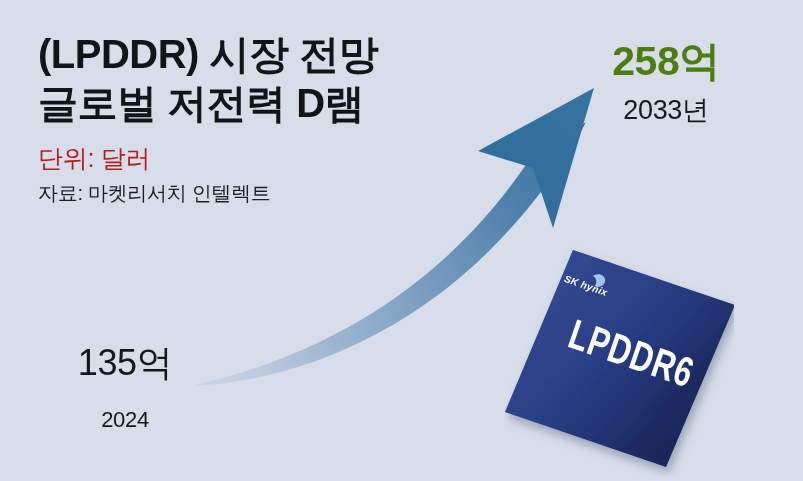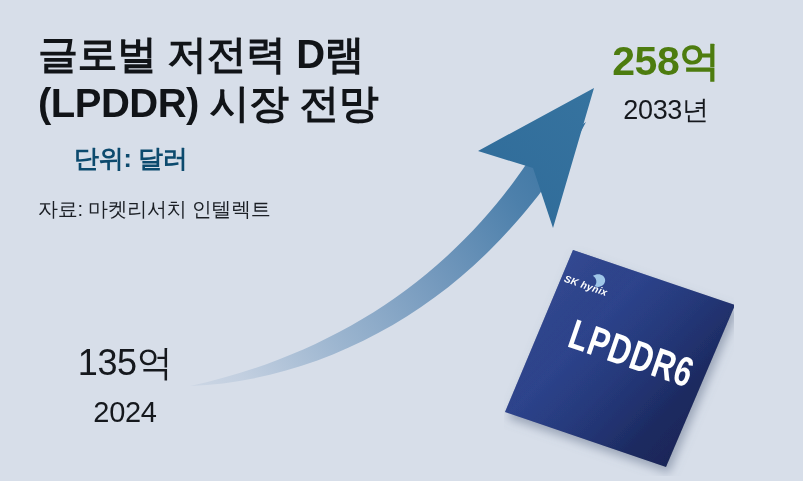--- a/index.html
+++ b/index.html
@@ -37,28 +37,27 @@
     font-size: 40px;
     font-weight: bold;
     color: #111418;
     line-height: 1.23;
     letter-spacing: -0.5px;
     white-space: nowrap;
   }
   #unit-label {
     margin-top: 14px;
     font-size: 25px;
-    font-weight: bold;
-    color: #0c4a6e;
+    font-weight: normal;
+    color: #b91c1c;
     letter-spacing: -0.3px;
     white-space: nowrap;
-    margin-left: 36px;
   }
   #source-label {
-    margin-top: 21px;
+    margin-top: 5px;
     font-size: 20px;
     font-weight: normal;
     color: #1b1f25;
     letter-spacing: -0.3px;
     white-space: nowrap;
   }
 
   
   #end-label {
     position: absolute;
@@ -91,22 +90,22 @@
     width: 130px;
   }
   #start-value {
     font-size: 36px;
     font-weight: normal;
     color: #15181d;
     line-height: 1.1;
     letter-spacing: -0.4px;
   }
   #start-year {
-    margin-top: 14px;
-    font-size: 29px;
+    margin-top: 25px;
+    font-size: 22px;
     font-weight: normal;
     color: #15181d;
     line-height: 1.1;
     letter-spacing: -0.3px;
   }
 
   
   #chip-wrap {
     position: absolute;
     left: 504px;
@@ -144,22 +143,22 @@
          C 505,196 474,233 437,265
          C 368,326 279,367 190,386 Z" fill="url(#arrowGrad)"></path>
 
     <path d="M 594,88
          L 478,151
          L 533,168
          L 553,228 Z" fill="url(#headGrad)"></path>
   </svg>
 
   <div id="title-block">
+    <div class="title-line">(LPDDR) 시장 전망</div>
     <div class="title-line">글로벌 저전력 D램</div>
-    <div class="title-line">(LPDDR) 시장 전망</div>
     <div id="unit-label">단위: 달러</div>
     <div id="source-label">자료: 마켓리서치 인텔렉트</div>
   </div>
 
   <div id="end-label">
     <div id="end-value">258억</div>
     <div id="end-year">2033년</div>
   </div>
 
   <div id="start-label">

